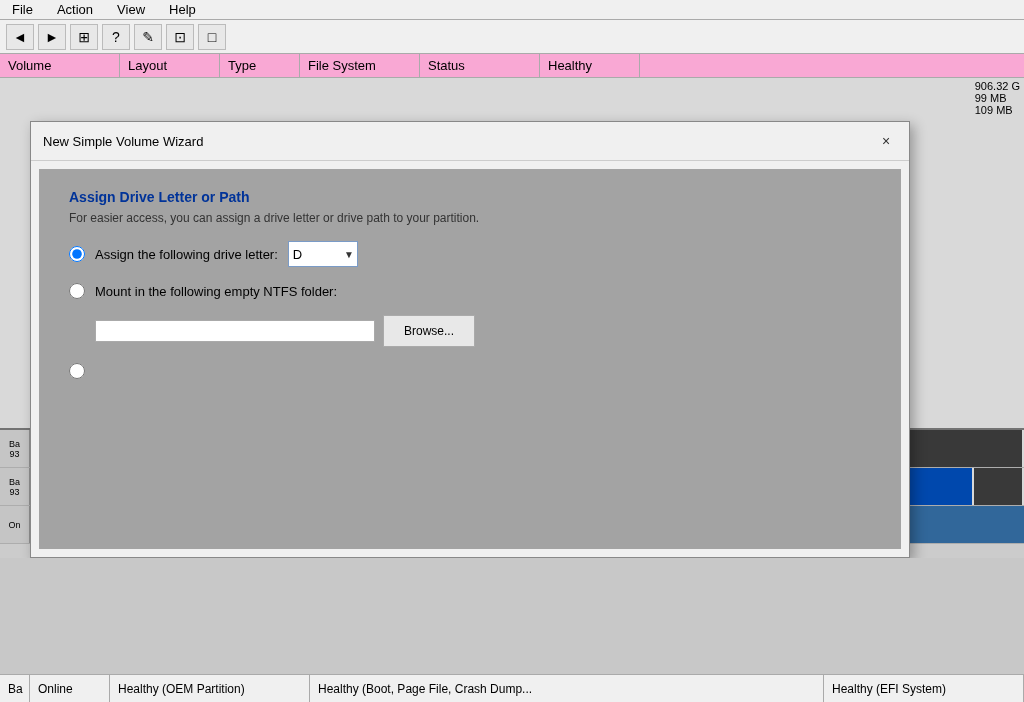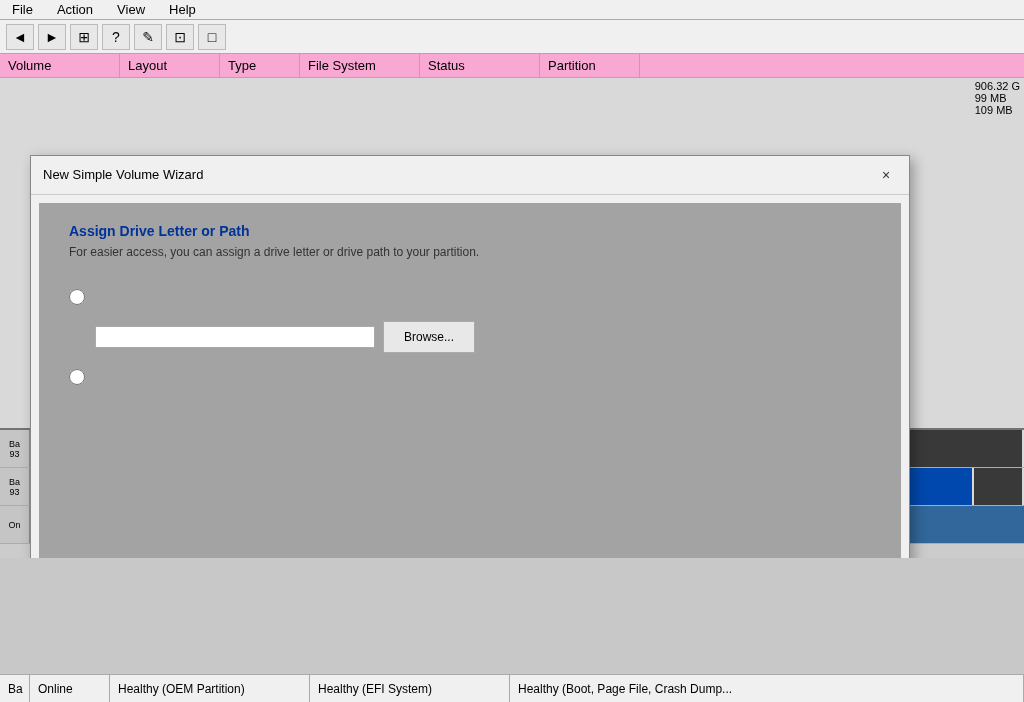--- a/index.html
+++ b/index.html
@@ -88,21 +88,21 @@
       display: flex;
       align-items: center;
     }
 
     
     .dialog-overlay {
       position: absolute;
       top: 0; left: 0; right: 0; bottom: 0;
       background: rgba(0,0,0,0.15);
       display: flex;
-      align-items: center;
+      align-items: flex-end;
       justify-content: flex-start;
       padding: 110px 0 0 30px;
     }
 
     
     .dialog {
       width: 880px;
       background: #f0f0f0;
       border: 1px solid #888;
       box-shadow: 4px 4px 12px rgba(0,0,0,0.3);
@@ -144,21 +144,21 @@
     }
     .dialog-heading {
       font-size: 14px;
       font-weight: bold;
       color: #003399;
       margin-bottom: 6px;
     }
     .dialog-subtext {
       font-size: 12px;
       color: #333;
-      margin-bottom: 30px;
+      margin-bottom: 16px;
     }
 
     .option-row {
       display: flex;
       align-items: center;
       margin-bottom: 16px;
       gap: 10px;
     }
     .option-row input[type="radio"] {
       width: 16px;
@@ -291,21 +291,21 @@
   <div class="toolbar-btn">⊡</div>
   <div class="toolbar-btn">□</div>
 </div>
 
 <div class="col-headers">
   <div class="col-header" style="width:120px">Volume</div>
   <div class="col-header" style="width:100px">Layout</div>
   <div class="col-header" style="width:80px">Type</div>
   <div class="col-header" style="width:120px">File System</div>
   <div class="col-header" style="width:120px">Status</div>
-  <div class="col-header" style="width:100px">Partition</div>
+  <div class="col-header" style="width:100px">Healthy</div>
 </div>
 
 <div style="position:relative; background:#fff; height:480px; overflow:hidden;">
 
   <div style="position:absolute; right:0; top:0; font-size:11px; padding:2px 4px; color:#000; z-index:1;">
     <div>906.32 G</div>
     <div>99 MB</div>
     <div>109 MB</div>
   </div>
 
@@ -355,37 +355,50 @@
 
       <div class="dialog-titlebar">
         <span class="dialog-title">New Simple Volume Wizard</span>
         <button class="dialog-close">×</button>
       </div>
 
       <div class="dialog-body">
         <div class="dialog-heading">Assign Drive Letter or Path</div>
         <div class="dialog-subtext">For easier access, you can assign a drive letter or drive path to your partition.</div>
 
+        <div class="option-row">
+          <input type="radio" name="driveoption" checked="" id="opt1" style="">
+          <label for="opt1" class="option-label">Assign the following drive letter:</label>
+          <div class="select-wrapper">
+            <select class="drive-select">
+              <option>D</option>
+              <option>E</option>
+              <option>F</option>
+              <option>G</option>
+            </select>
+          </div>
+        </div>
 
         <div class="option-row">
           <input type="radio" name="driveoption" id="opt2" style="">
+          <label for="opt2" class="option-label">Mount in the following empty NTFS folder:</label>
         </div>
         <div class="option-sub-row">
           <input type="text" class="folder-input" placeholder="" style="">
           <button class="browse-btn">Browse...</button>
         </div>
 
         <div class="option-row">
           <input type="radio" name="driveoption" id="opt3" style="">
         </div>
       </div>
 
     </div>
   </div>
 </div>
 
 <div class="status-bar">
   <div class="status-cell" style="width:30px">Ba</div>
   <div class="status-cell" style="width:80px">Online</div>
   <div class="status-cell" style="width:200px">Healthy (OEM Partition)</div>
+  <div class="status-cell" style="flex:1">Healthy (Boot, Page File, Crash Dump...</div>
   <div class="status-cell" style="width:200px">Healthy (EFI System)</div>
-  <div class="status-cell" style="flex:1">Healthy (Boot, Page File, Crash Dump...</div>
 </div>
 
 </body></html>

